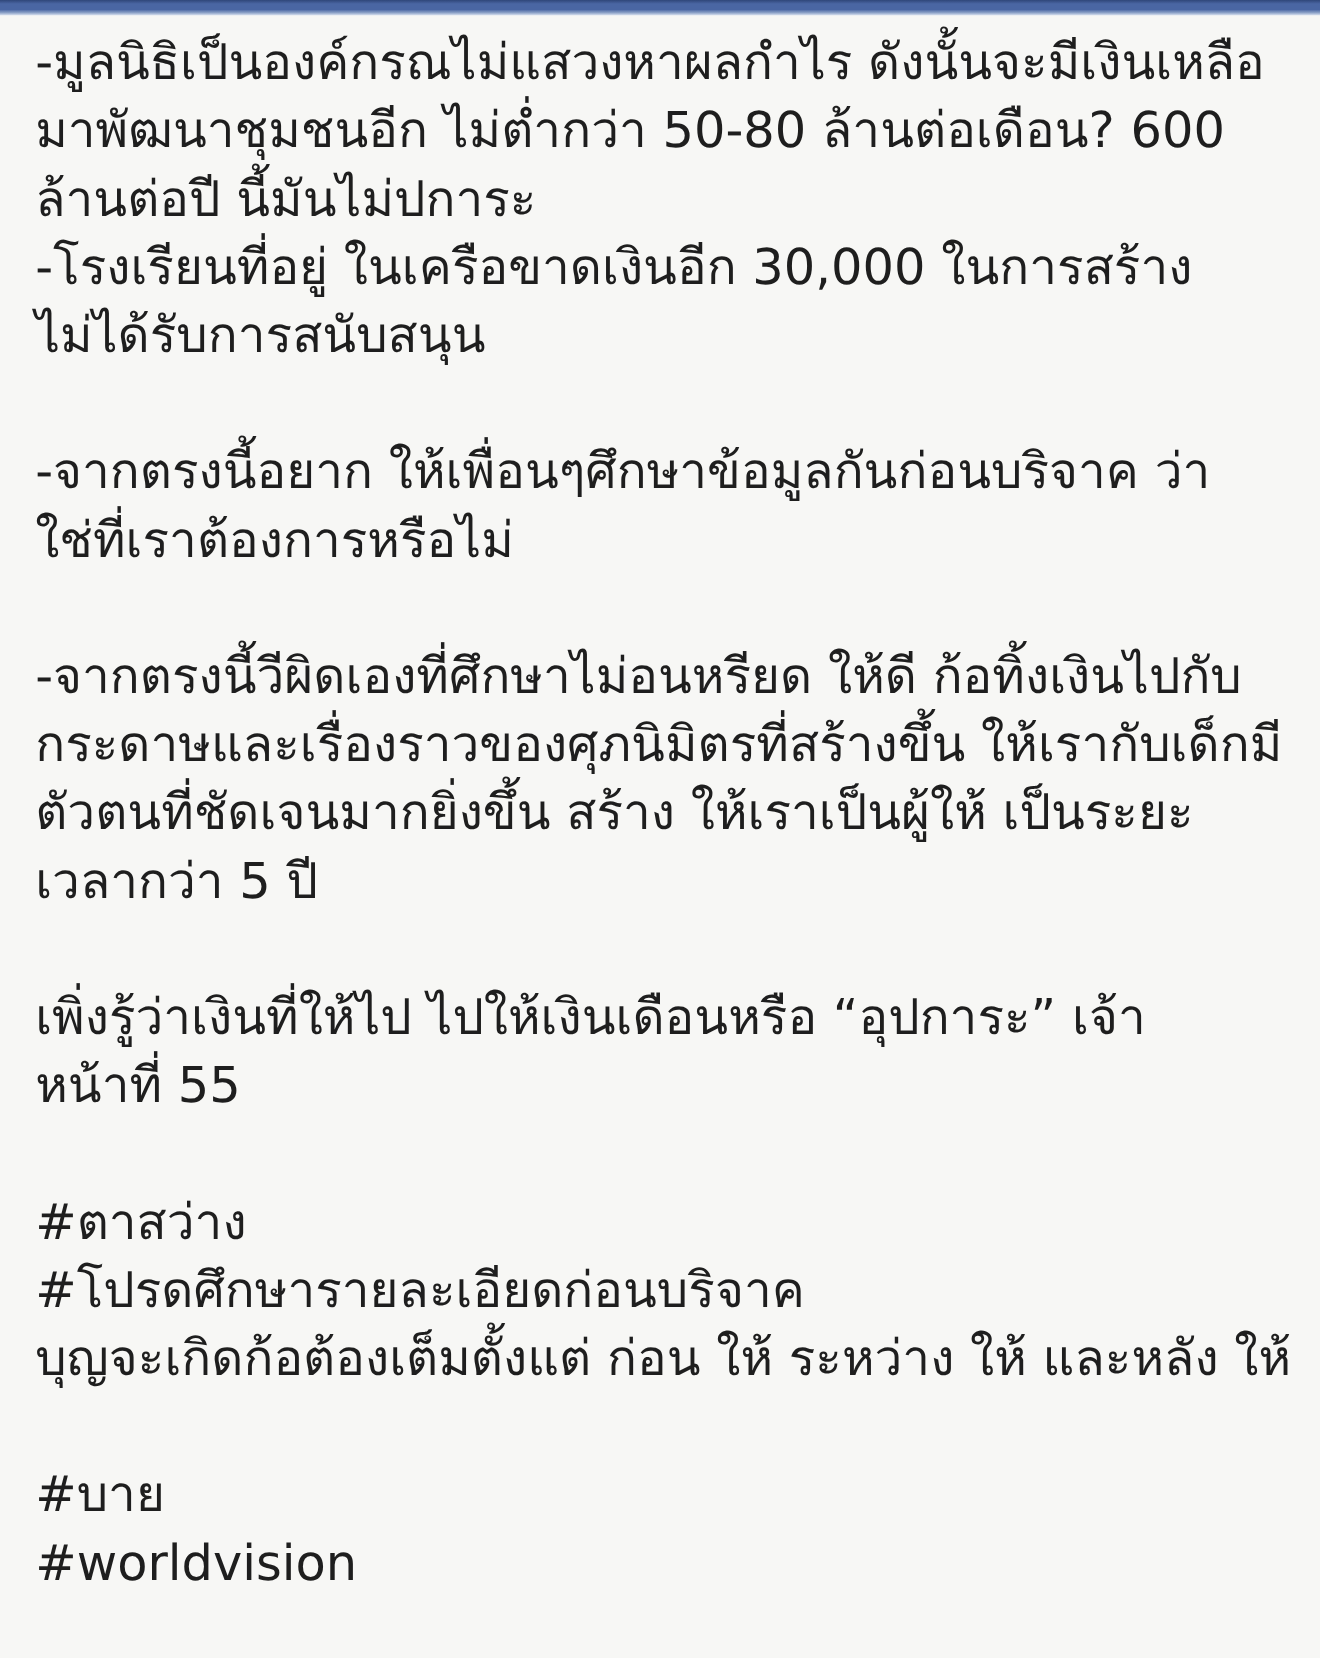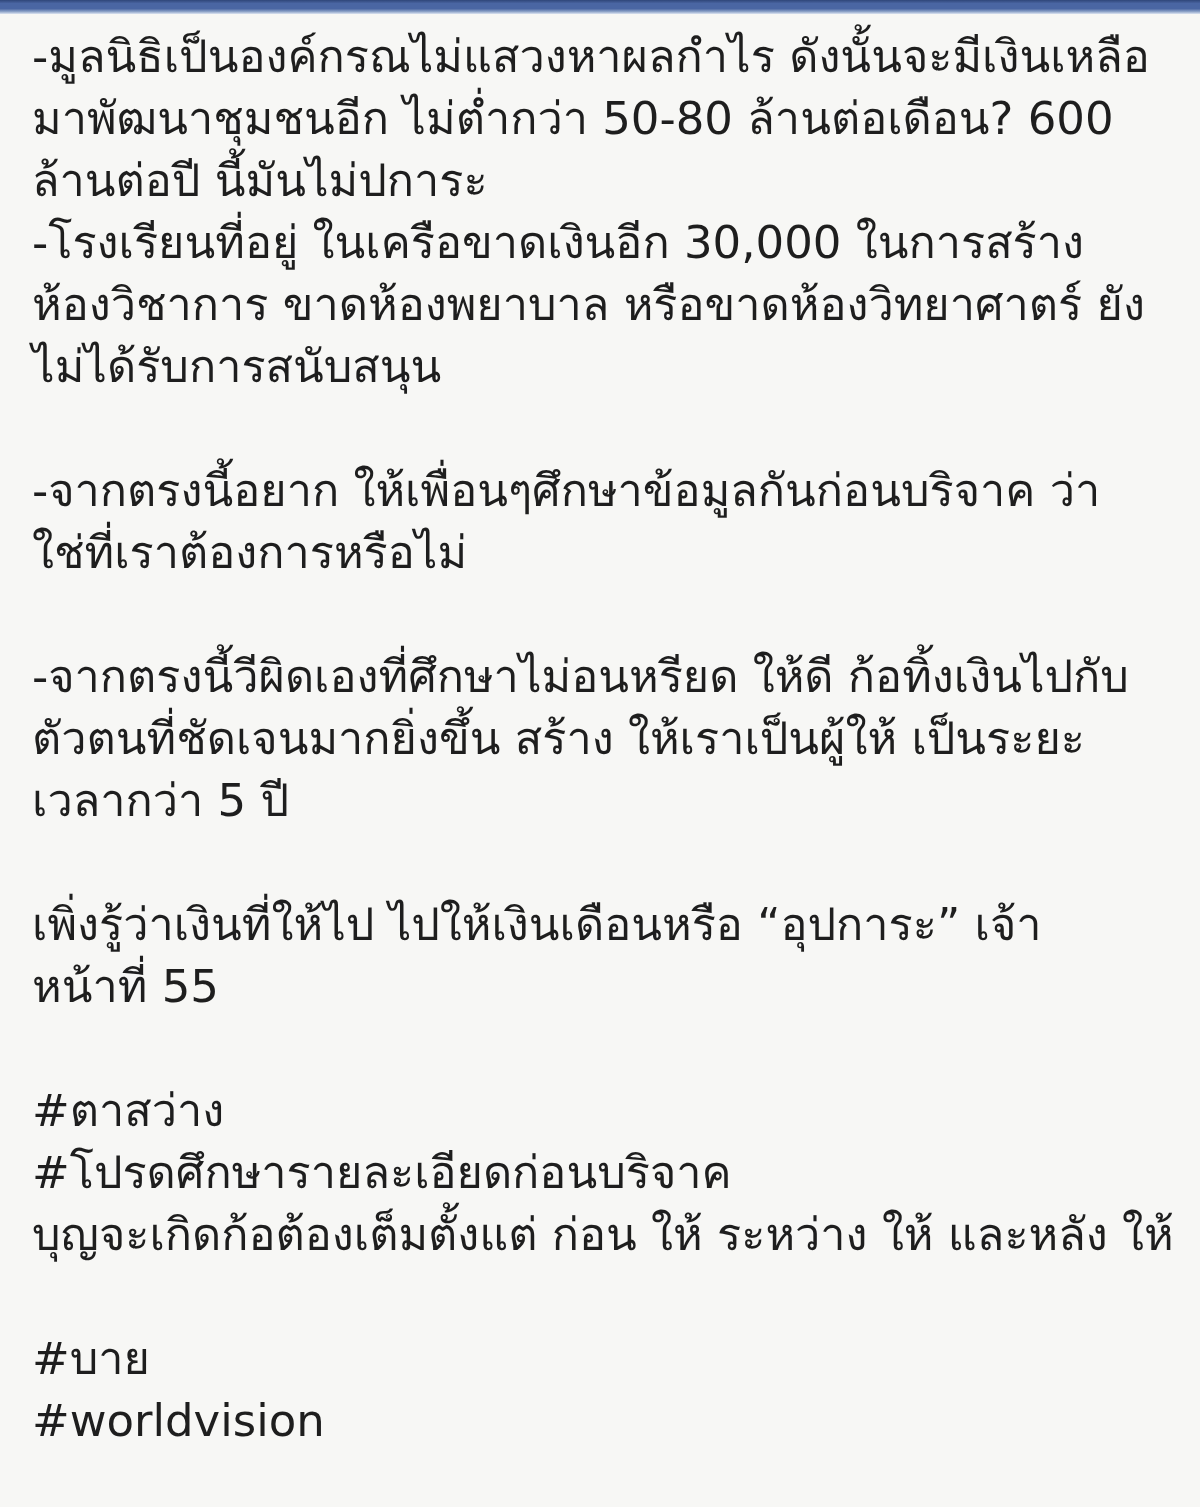--- a/index.html
+++ b/index.html
@@ -48,27 +48,27 @@
 <body>
 
 <div class="topbar"></div>
 
 <main class="post">
   <div id="post-lines">
       <div class="line">-มูลนิธิเป็นองค์กรณไม่แสวงหาผลกำไร ดังนั้นจะมีเงินเหลือ</div>
       <div class="line">มาพัฒนาชุมชนอีก ไม่ต่ำกว่า 50-80 ล้านต่อเดือน? 600</div>
       <div class="line">ล้านต่อปี นี้มันไม่ปการะ</div>
       <div class="line">-โรงเรียนที่อยู่ ในเครือขาดเงินอีก 30,000 ในการสร้าง</div>
-      <div class="line">ห้องวิชาการ ขาดห้องพยาบาล หรือขาดห้องวิทยาศาตร์ ยัง</div>
       <div class="line">ไม่ได้รับการสนับสนุน</div>
       <div class="line">&nbsp;</div>
       <div class="line">-จากตรงนี้อยาก ให้เพื่อนๆศึกษาข้อมูลกันก่อนบริจาค ว่า</div>
       <div class="line">ใช่ที่เราต้องการหรือไม่</div>
       <div class="line">&nbsp;</div>
       <div class="line">-จากตรงนี้วีผิดเองที่ศึกษาไม่อนหรียด ให้ดี ก้อทิ้งเงินไปกับ</div>
+      <div class="line">กระดาษและเรื่องราวของศุภนิมิตรที่สร้างขึ้น ให้เรากับเด็กมี</div>
       <div class="line">ตัวตนที่ชัดเจนมากยิ่งขึ้น สร้าง ให้เราเป็นผู้ให้ เป็นระยะ</div>
       <div class="line">เวลากว่า 5 ปี</div>
       <div class="line">&nbsp;</div>
       <div class="line">เพิ่งรู้ว่าเงินที่ให้ไป ไปให้เงินเดือนหรือ “อุปการะ” เจ้า</div>
       <div class="line">หน้าที่ 55</div>
       <div class="line">&nbsp;</div>
       <div class="line">#ตาสว่าง</div>
       <div class="line">#โปรดศึกษารายละเอียดก่อนบริจาค</div>
       <div class="line">บุญจะเกิดก้อต้องเต็มตั้งแต่ ก่อน ให้ ระหว่าง ให้ และหลัง ให้</div>
       <div class="line">&nbsp;</div>

